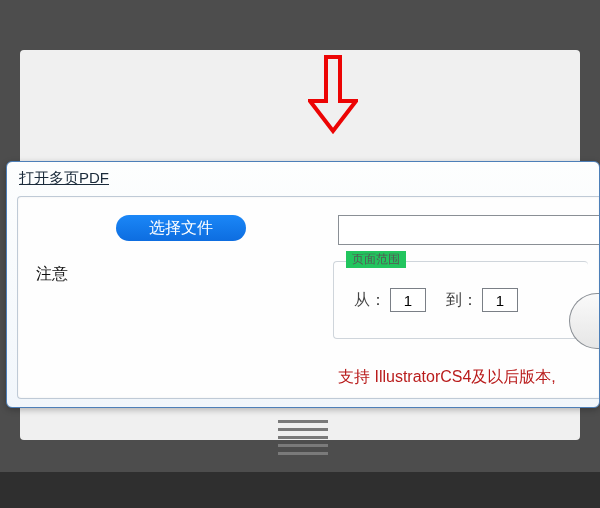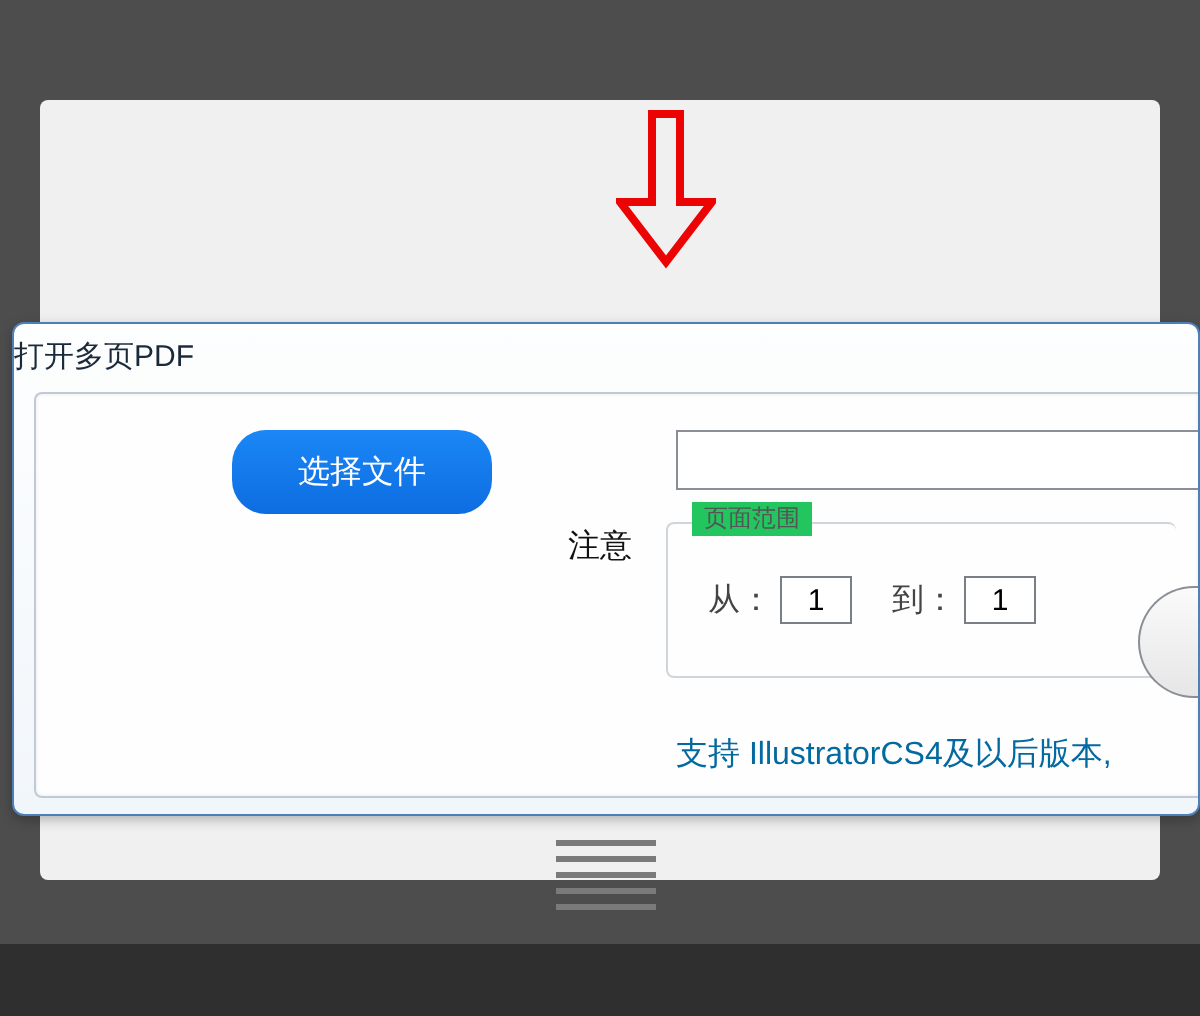--- a/index.html
+++ b/index.html
@@ -36,44 +36,45 @@
       width: 594px;
       height: 247px;
       background: linear-gradient(#fdfefe 0%, #f1f6fb 100%);
       border: 1px solid #4d7fb8;
       border-radius: 6px;
       box-shadow: 0 2px 6px rgba(0,0,0,0.25);
     }
 
     .title-bar {
       height: 34px;
-      padding: 7px 12px 0 0;
+      padding: 7px 12px 0 12px;
       color: #1a2a3a;
       font-size: 15px;
+      text-decoration: underline;
     }
 
     .inner {
       position: absolute;
       left: 10px;
       top: 34px;
       right: 0;
       bottom: 8px;
       background: #fefefe;
       border: 1px solid #bfcad6;
       border-right: none;
       border-radius: 4px 0 0 4px;
       box-shadow: inset 0 0 2px rgba(0,0,0,0.08);
     }
 
     .choose-btn {
       position: absolute;
       left: 98px;
       top: 18px;
       width: 130px;
-      height: 42px;
+      height: 26px;
       background: linear-gradient(#1b87f7, #0d6de0);
       border: none;
       border-radius: 17px;
       color: #fff;
       font-size: 16px;
       cursor: pointer;
     }
 
     .file-input {
       position: absolute;
@@ -89,21 +90,20 @@
     }
 
     .notice {
       position: absolute;
       left: 18px;
       top: 66px;
       width: 280px;
       color: #111;
       font-size: 16px;
       line-height: 22px;
-      text-align: right;
     }
 
     .fieldset {
       position: absolute;
       left: 315px;
       top: 64px;
       width: 255px;
       height: 78px;
       border: 1px solid #cfd5db;
       border-right: none;
@@ -146,21 +146,21 @@
       border-right: none;
       border-radius: 28px 0 0 28px;
       background: linear-gradient(#fafafa,#e6e6e6);
     }
 
     .support {
       position: absolute;
       left: 320px;
       bottom: 10px;
       font-size: 16px;
-      color: #0369a1;
+      color: #b91c1c;
     }
 
     .doc-lines {
       position: absolute;
       left: 278px;
       top: 420px;
       width: 50px;
       display: flex;
       flex-direction: column;
       gap: 5px;

